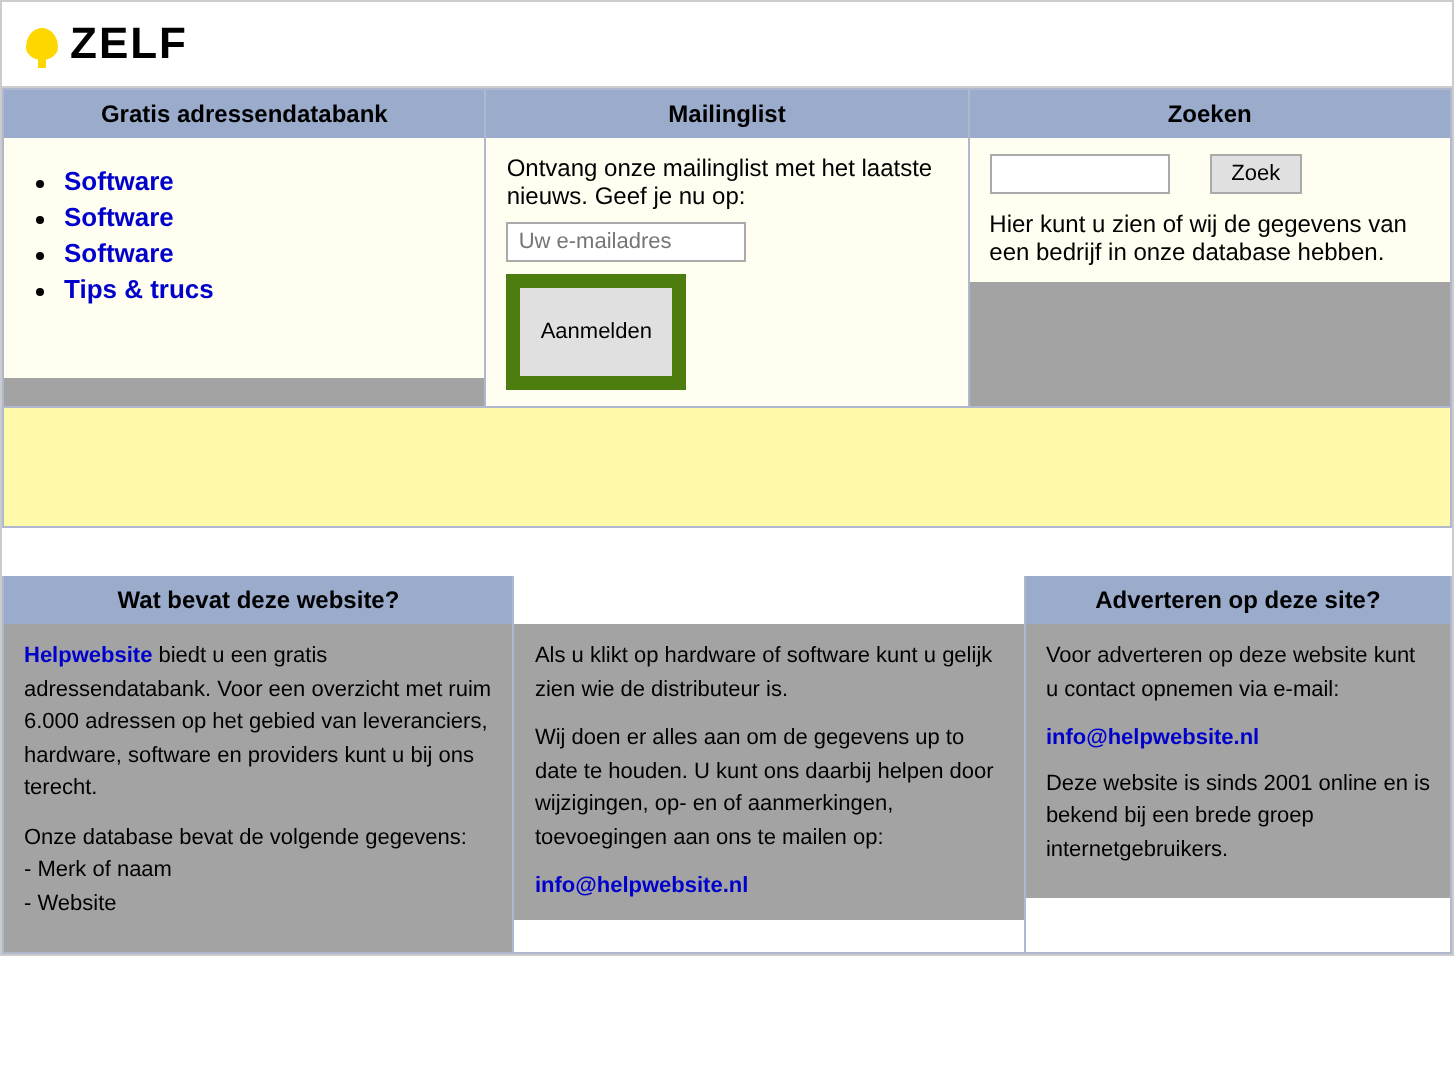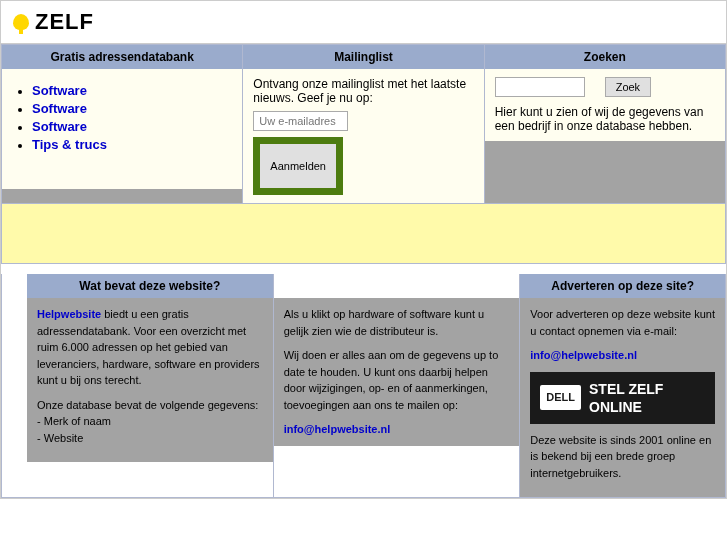--- a/index.html
+++ b/index.html
@@ -18,21 +18,21 @@
     .top-col-header { background: #9aabcc; color: #000; font-weight: bold; font-size: 12px; text-align: center; padding: 5px 8px; }
     .top-col-body { padding: 8px 10px; background: #fffef0; min-height: 120px; }
 
     
     .addr-list { list-style: disc; padding-left: 20px; margin-top: 6px; }
     .addr-list li { margin: 3px 0; }
     .addr-list li a { color: #00c; text-decoration: none; font-weight: bold; font-size: 13px; }
 
     
     .mailing-body { padding: 8px 10px; background: #fffef0; }
-    .mailing-input { width: 95px; border: 1px solid #aaa; padding: 3px 5px; font-size: 11px; color: #999; display: block; margin: 6px 0; }
+    .mailing-input { width: 120px; border: 1px solid #aaa; padding: 3px 5px; font-size: 11px; color: #999; display: block; margin: 6px 0; }
     .mailing-btn { background: #e0e0e0; border: 7px solid #4d7c0f; padding: 16px 10px; font-size: 11px; cursor: pointer; }
 
     
     .search-body { padding: 8px 10px; background: #fffef0; }
     .search-row { display: flex; align-items: center; gap: 20px; margin-bottom: 8px; }
     .search-input { border: 1px solid #aaa; padding: 3px 5px; font-size: 11px; width: 90px; }
     .search-btn { background: #e0e0e0; border: 1px solid #aaa; padding: 3px 10px; font-size: 11px; cursor: pointer; }
 
     
     .yellow-banner { background: #fffaaa; border: 1px solid #b0b8d0; border-top: none; min-height: 60px; }
@@ -97,21 +97,21 @@
           <input class="search-input" type="text" style="">
           <button class="search-btn">Zoek</button>
         </div>
         <span>Hier kunt u zien of wij de gegevens van een bedrijf in onze database hebben.</span>
       </div>
     </div>
   </div>
 
   <div class="yellow-banner"></div>
 
-  <div class="bottom-two" style="margin-top:10px;padding-left:25px;">
+  <div class="bottom-two" style="margin-top:24px;">
 
     <div class="bottom-left">
       <div class="bottom-col-header">Wat bevat deze website?</div>
       <div class="bottom-col-body">
         <p>
           <a href="#" class="helpwebsite-link">Helpwebsite</a><span> biedt u een gratis adressendatabank. Voor een overzicht met ruim 6.000 adressen op het gebied van leveranciers, hardware, software en providers kunt u bij ons terecht.</span>
         </p>
         <p style="white-space:pre-line;">Onze database bevat de volgende gegevens:
 - Merk of naam
 - Website</p>
@@ -125,24 +125,17 @@
         <p>Wij doen er alles aan om de gegevens up to date te houden. U kunt ons daarbij helpen door wijzigingen, op- en of aanmerkingen, toevoegingen aan ons te mailen op:</p>
         <a href="#">info@helpwebsite.nl</a>
       </div>
     </div>
 
     <div class="bottom-right">
       <div class="bottom-col-header">Adverteren op deze site?</div>
       <div class="bottom-col-body">
         <p>Voor adverteren op deze website kunt u contact opnemen via e-mail:</p>
         <a href="#" style="display:block;margin-bottom:6px;">info@helpwebsite.nl</a>
-        <div class="dell-banner">
-          <div class="dell-logo">DELL</div>
-          <div>
-            <div class="dell-text">STEL ZELF</div>
-            <div class="dell-text">ONLINE</div>
-          </div>
-        </div>
         <p>Deze website is sinds 2001 online en is bekend bij een brede groep internetgebruikers.</p>
       </div>
     </div>
   </div>
 </div>
 
 </body></html>

